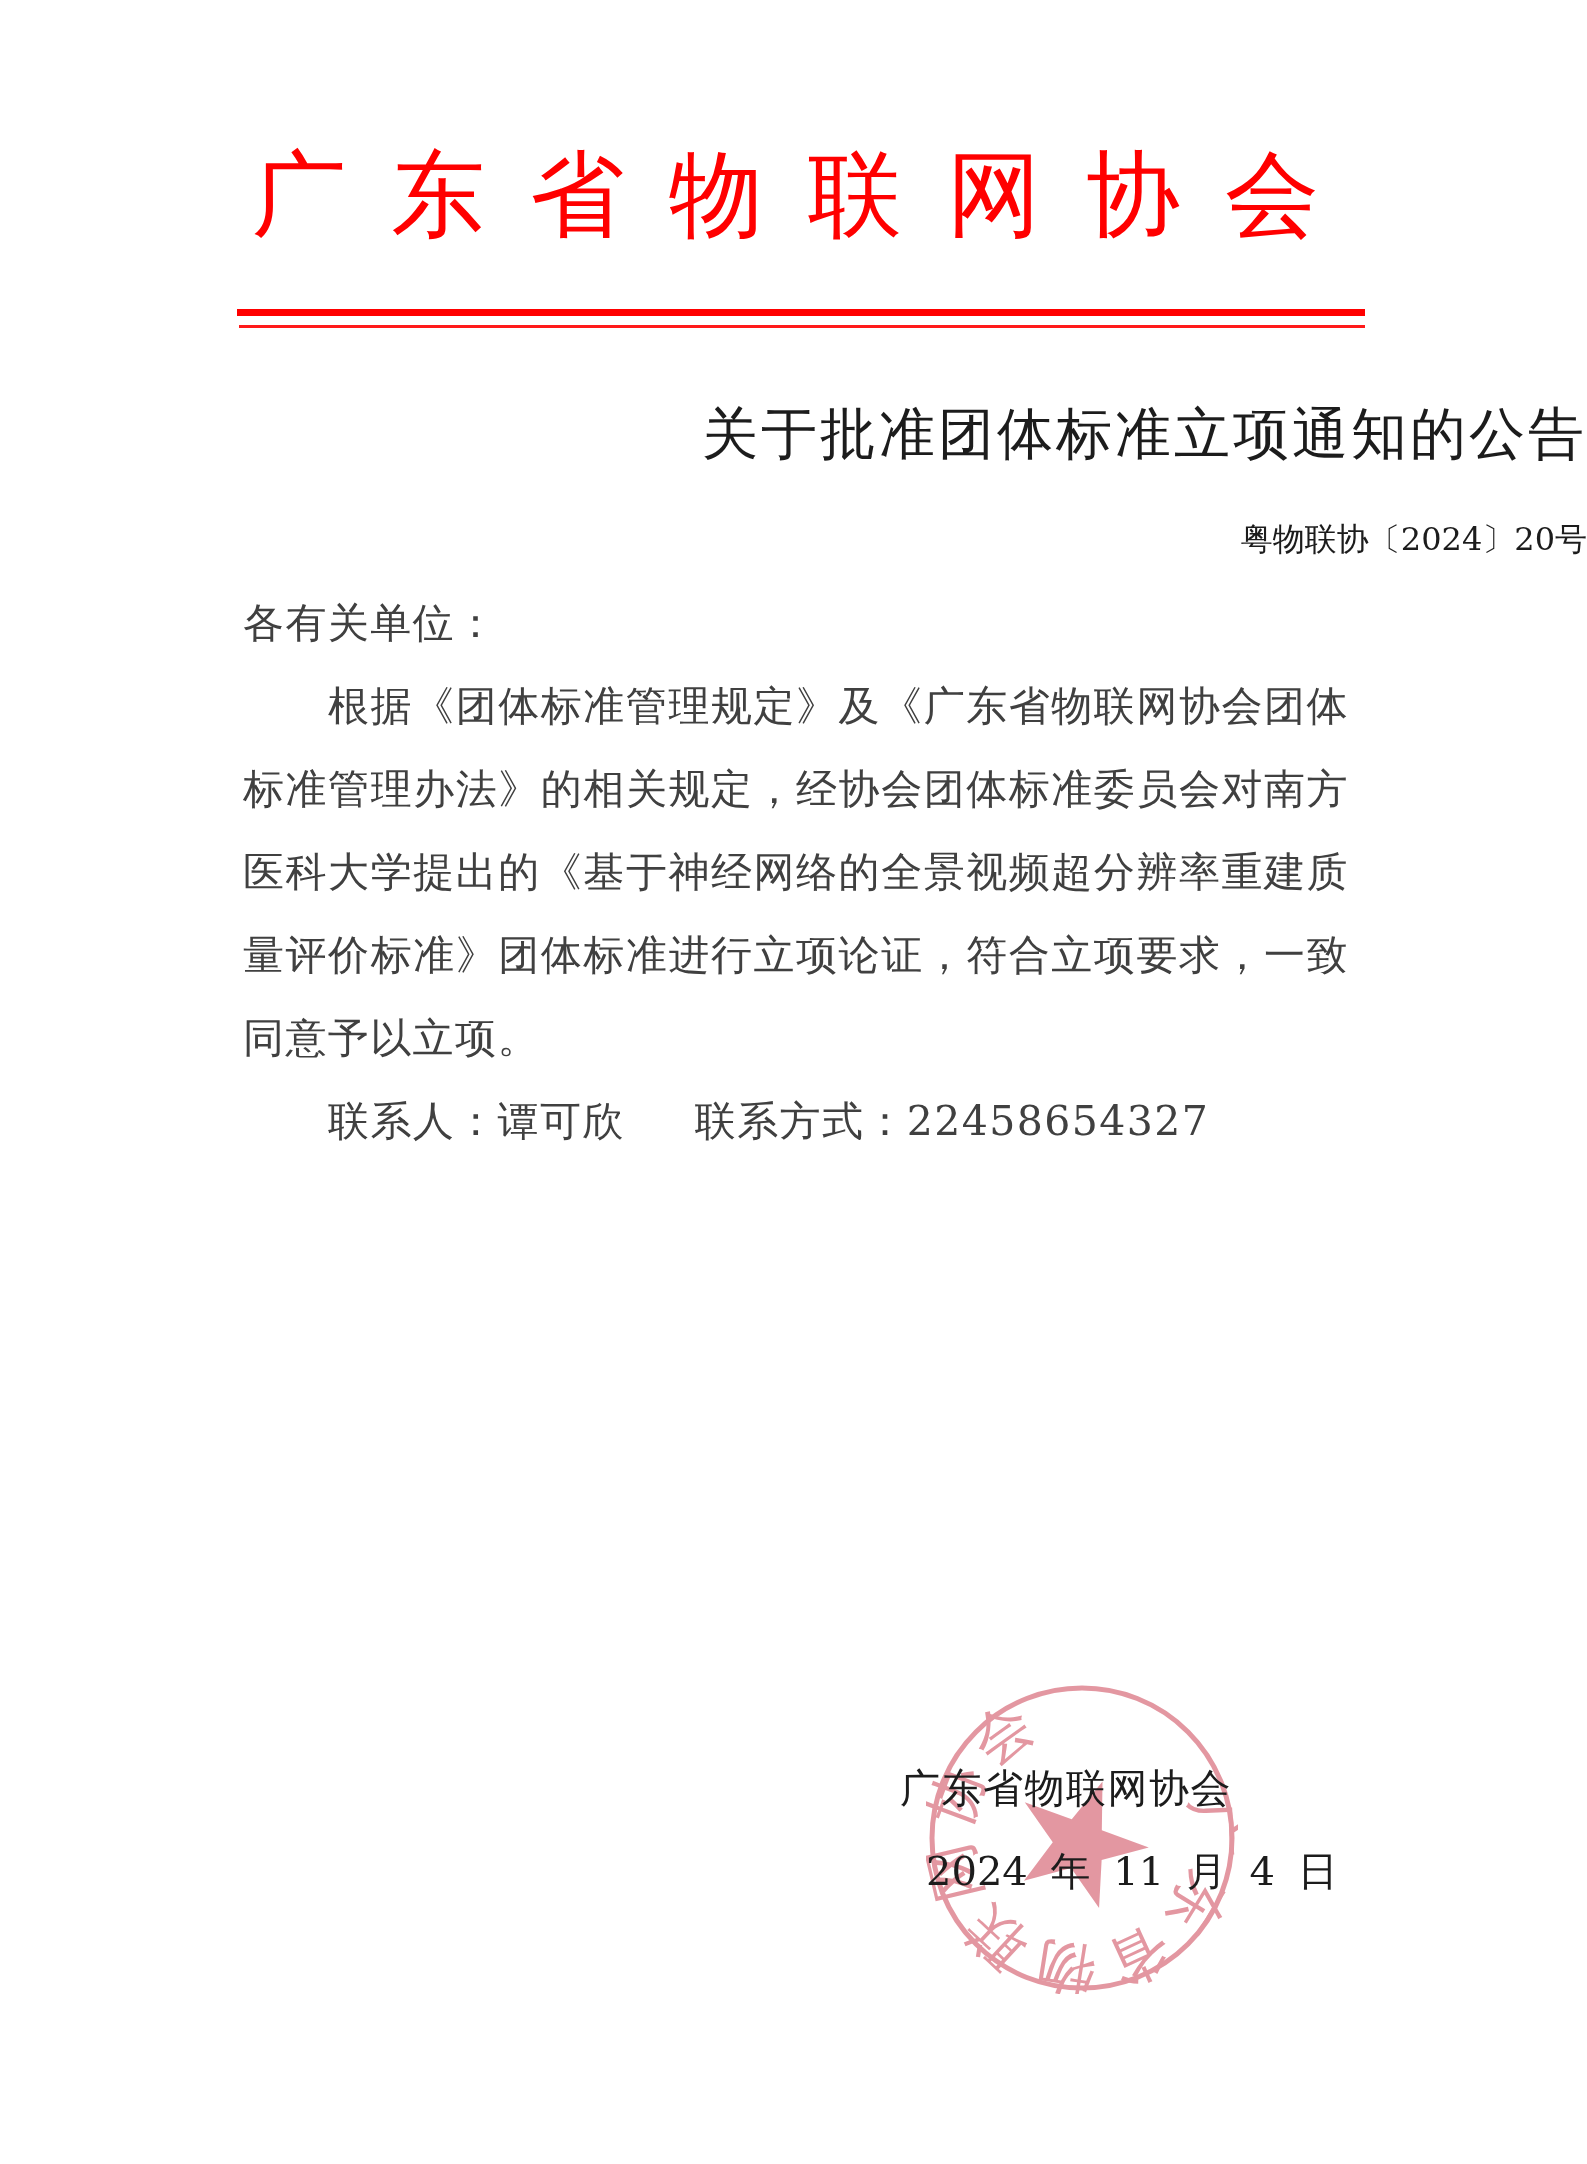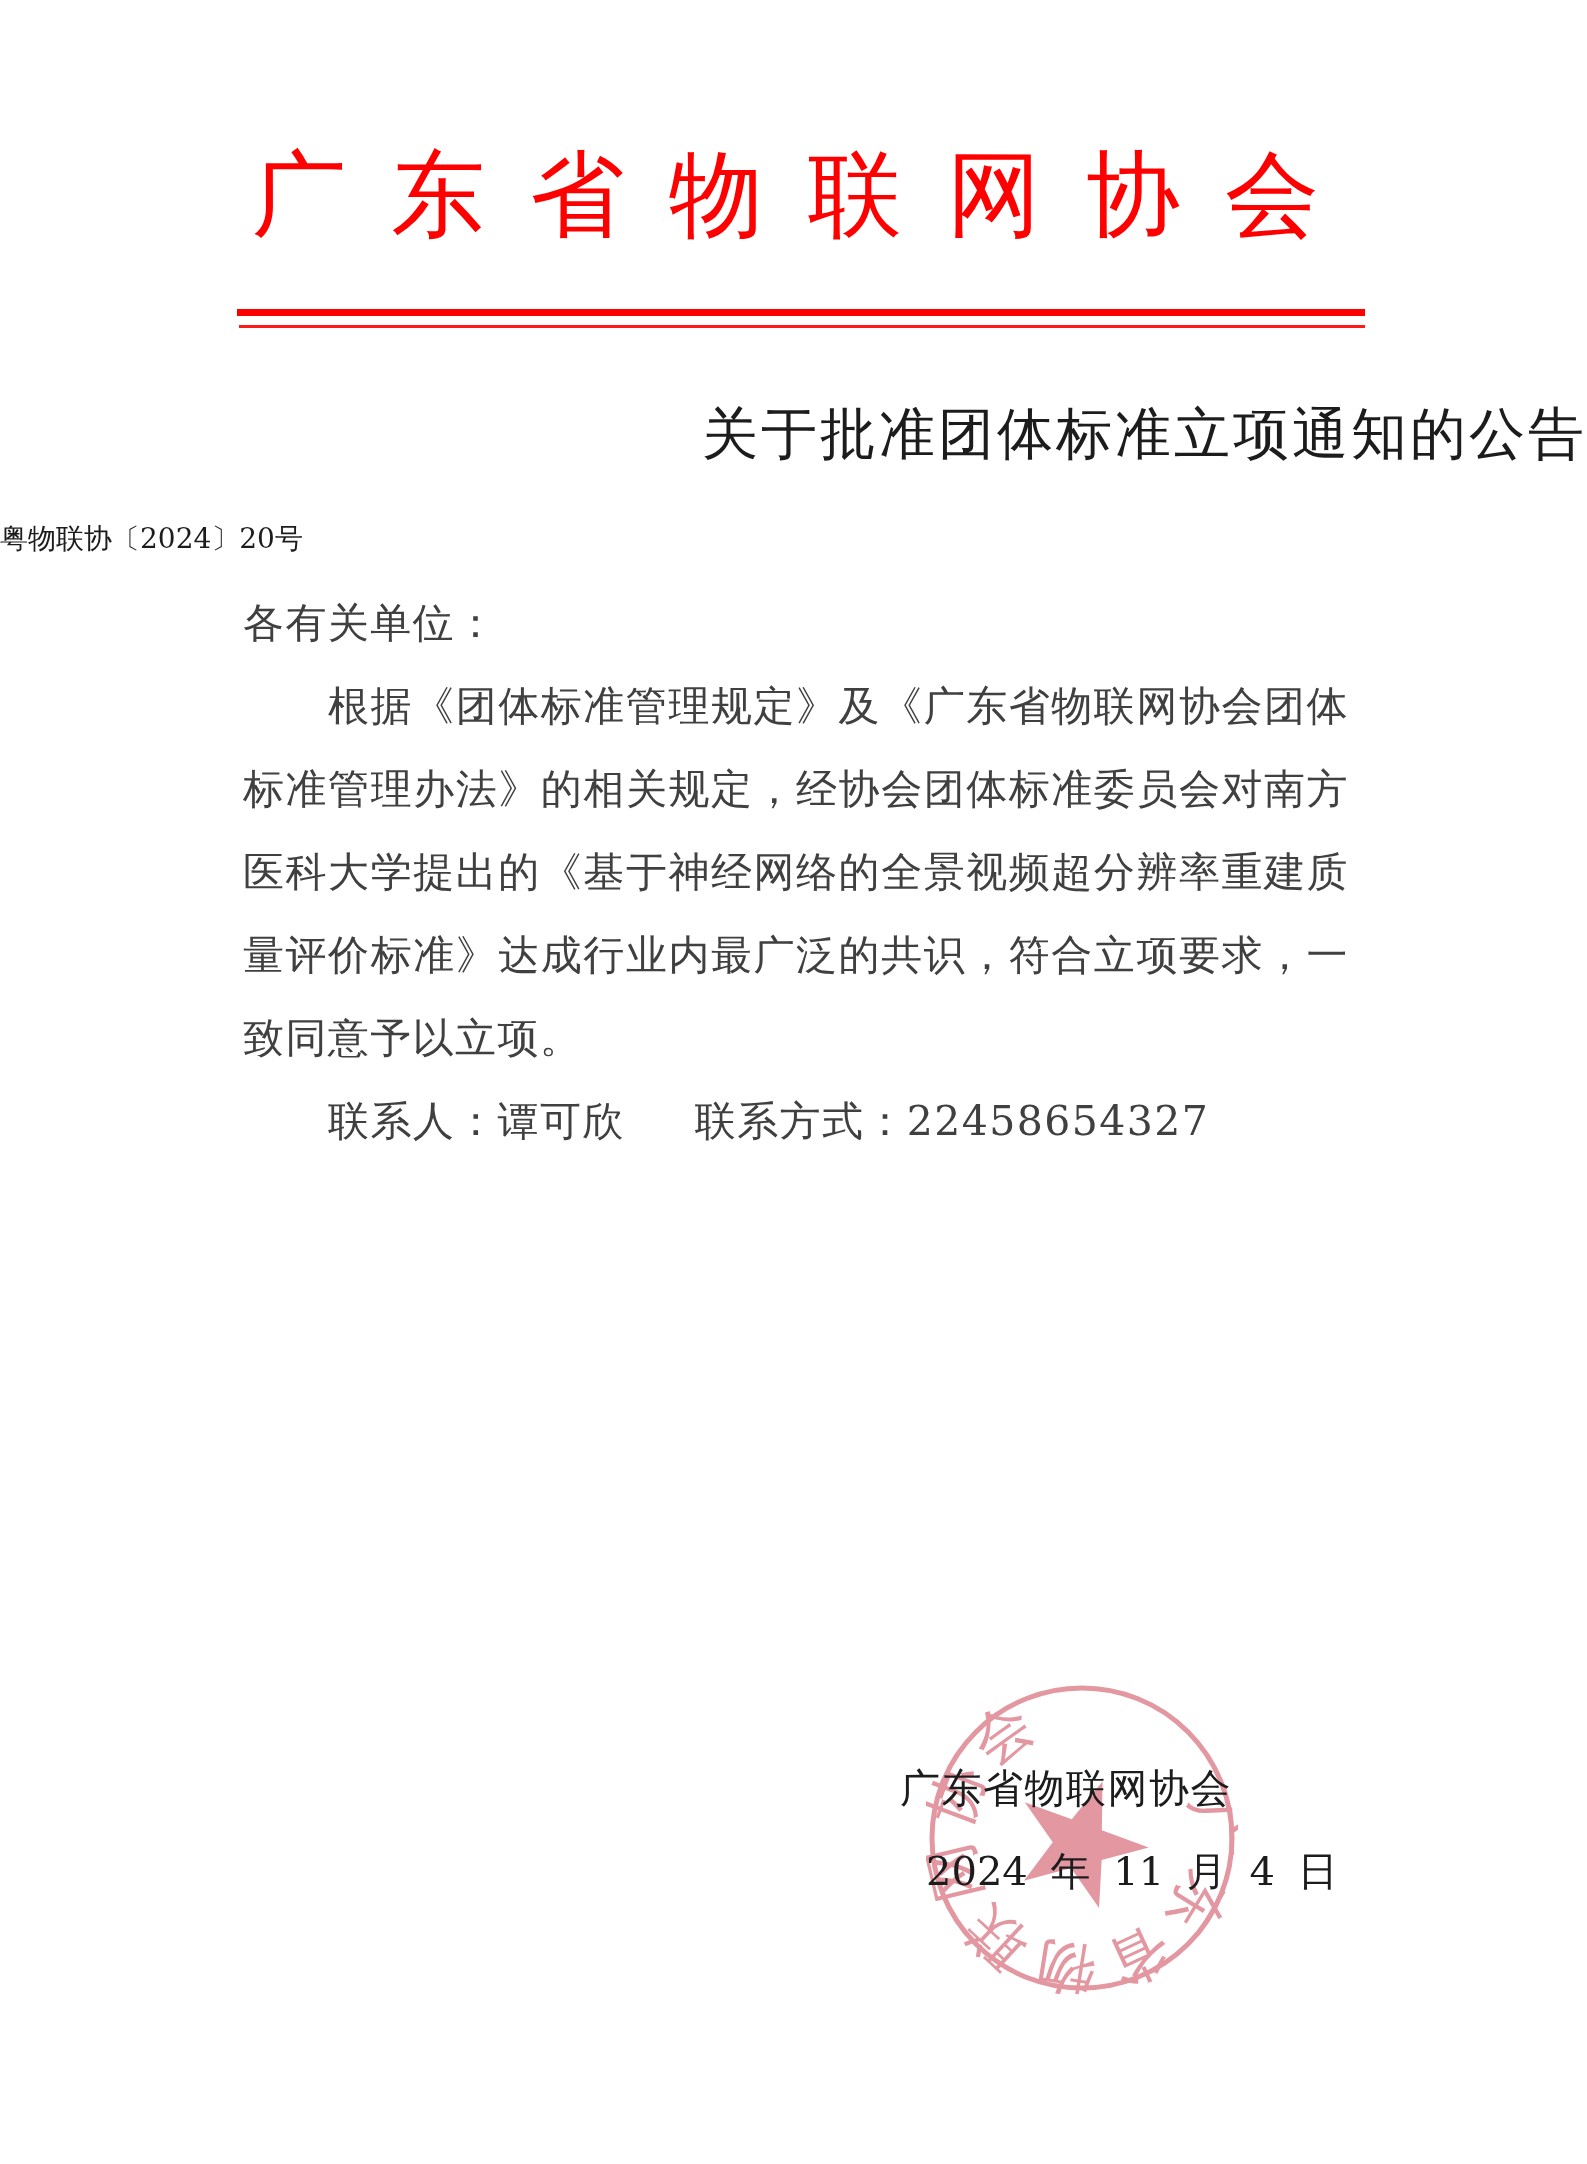--- a/index.html
+++ b/index.html
@@ -7,22 +7,22 @@
          font-family: "DejaVu Serif", "Liberation Serif", serif; color: #1a1a1a; }
   .abs { position: absolute; }
   .org-header { left: 252px; top: 140px; width: 1100px; height: 110px;
                 font-size: 94px; line-height: 110px; color: #ff0000;
                 letter-spacing: 45px; white-space: nowrap; font-family: "DejaVu Sans", sans-serif; }
   .rule-thick { left: 237px; top: 309px; width: 1128px; height: 7px; background: #ff0000; }
   .rule-thin { left: 239px; top: 325px; width: 1126px; height: 3px; background: #ff1a1a; }
   .doc-title { left: 0; top: 398px; width: 1587px; text-align: right;
                font-size: 56px; line-height: 72px; letter-spacing: 3px; color: #1c1c1c;
                font-family: "DejaVu Sans", sans-serif; }
-  .doc-number { left: 0; top: 515px; width: 1587px; text-align: left;
-                font-size: 28px; line-height: 48px; color: #1c1c1c; }
+  .doc-number { left: 0; top: 515px; width: 1587px; text-align: right;
+                font-size: 32px; line-height: 48px; color: #1c1c1c; }
   .body-text { left: 243px; top: 582px; width: 1106px; font-size: 41px; line-height: 83px;
                letter-spacing: 1.4px; color: #404040; }
   .body-text p { margin: 0; text-align: justify; }
   .indent { text-indent: 85px; }
   .salutation { margin: 0; }
   .contact-gap { display: inline-block; width: 70px; }
   .seal { left: 926px; top: 1682px; width: 312px; height: 312px; }
   .sign-org { left: 900px; top: 1760px; font-size: 40px; line-height: 56px;
               letter-spacing: 1.5px; color: #1c1c1c; white-space: nowrap; }
   .sign-date { left: 926px; top: 1843px; font-size: 40px; line-height: 56px;
@@ -33,21 +33,21 @@
 
 <div class="abs org-header">广东省物联网协会</div>
 <div class="abs rule-thick"></div>
 <div class="abs rule-thin"></div>
 
 <div class="abs doc-title">关于批准团体标准立项通知的公告</div>
 <div class="abs doc-number">粤物联协〔2024〕20号</div>
 
 <div class="abs body-text">
   <p class="salutation">各有关单位：</p>
-  <p class="indent">根据《团体标准管理规定》及《广东省物联网协会团体标准管理办法》的相关规定，经协会团体标准委员会对南方医科大学提出的《基于神经网络的全景视频超分辨率重建质量评价标准》达成行业内最广泛的共识，符合立项要求，一致同意予以立项。</p>
+  <p class="indent">根据《团体标准管理规定》及《广东省物联网协会团体标准管理办法》的相关规定，经协会团体标准委员会对南方医科大学提出的《基于神经网络的全景视频超分辨率重建质量评价标准》团体标准进行立项论证，符合立项要求，一致同意予以立项。</p>
   <p class="indent"><span>联系人：</span><span>谭可欣</span><span class="contact-gap"></span><span>联系方式：</span><span>22458654327</span></p>
 </div>
 
 <div class="abs seal">
   <svg width="312" height="312" viewBox="0 0 312 312">
     <defs>
       <path id="sealArc" d="M 156 156 m -112 0 a 112 112 0 1 1 224 0 a 112 112 0 1 1 -224 0"></path>
     </defs>
     <g opacity="0.72">
       <circle cx="156" cy="156" r="150" fill="none" stroke="#d9707e" stroke-width="5"></circle>

